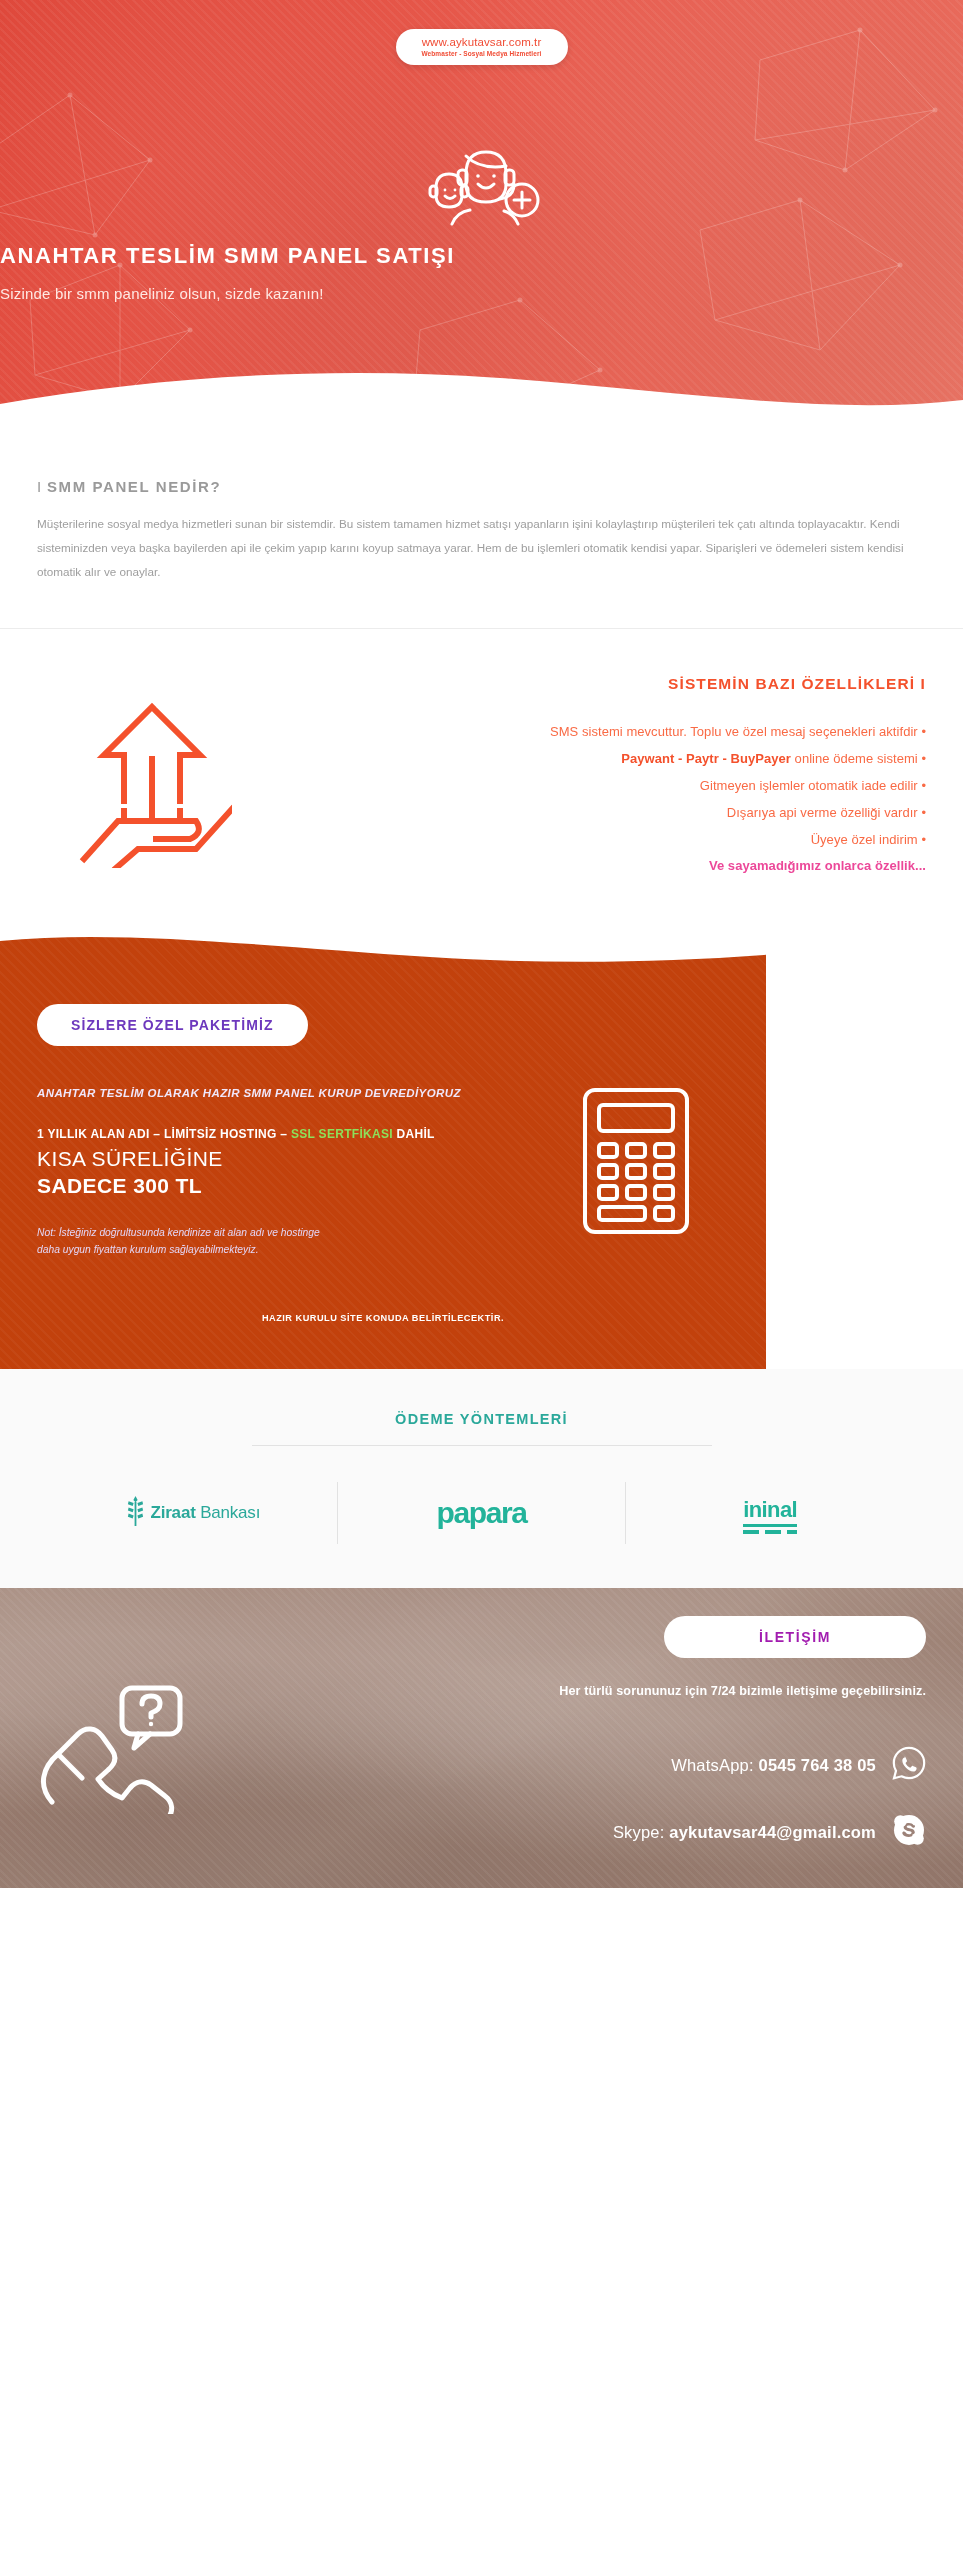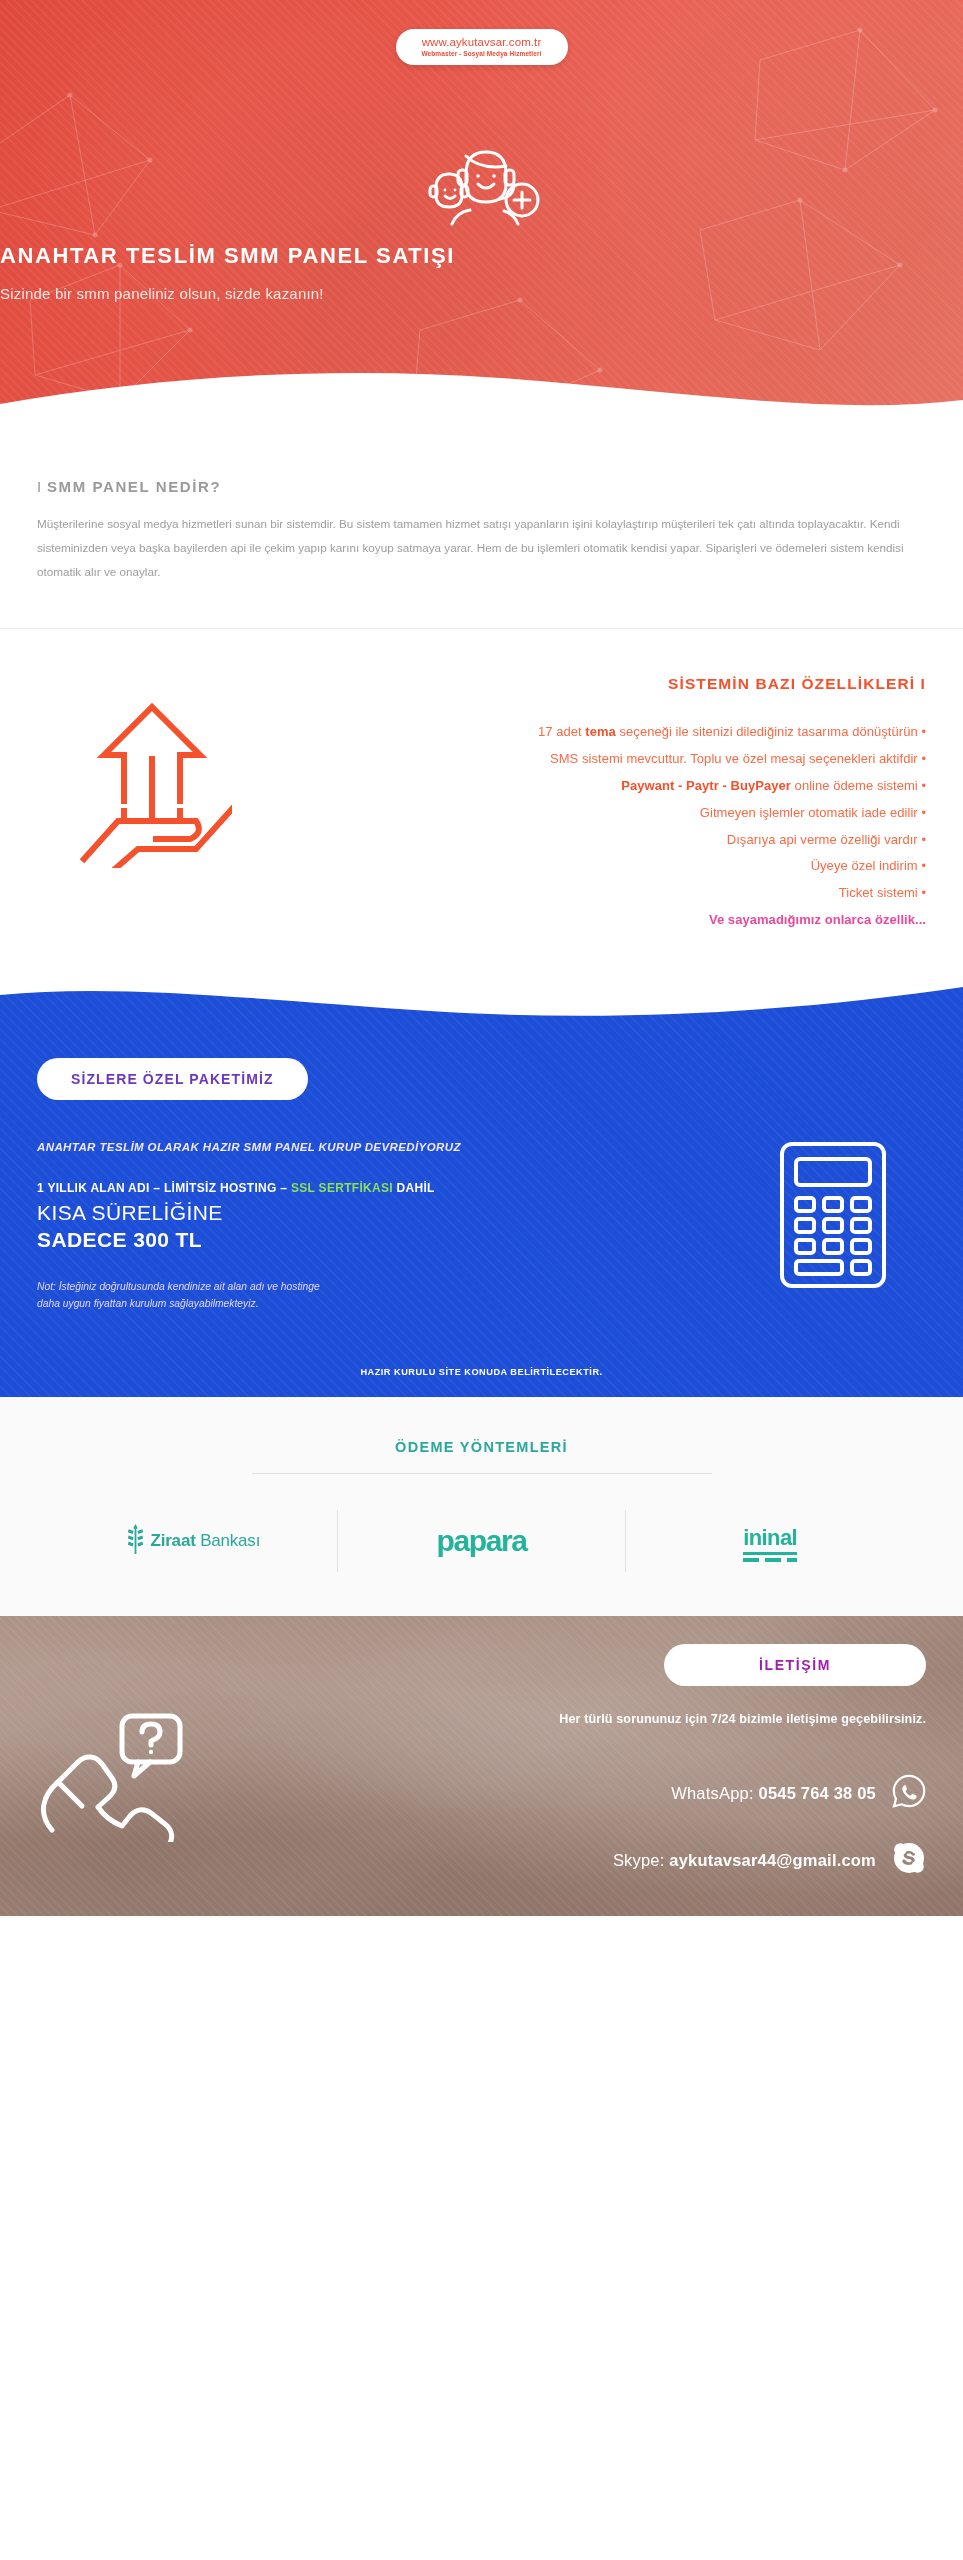--- a/index.html
+++ b/index.html
@@ -128,23 +128,23 @@
     font-size:13px;
     line-height:2.07;
     letter-spacing:.05px;
   }
   .feat b { color:#f4512c; font-weight:bold; }
   .feat.strong { color:#ec4899; font-weight:bold; }
 
   
   .paket {
     position:relative;
-    width:963px;
-    background:#1d4ed8;
-    padding:76px 0 20px;
+    width:766px;
+    background:#c2410c;
+    padding:76px 0 46px;
     overflow:hidden;
   }
   .paket-top-wave { position:absolute; top:-1px; left:0; width:963px; height:40px; }
   .paket-stripes {
     position:absolute; inset:0;
     background:repeating-linear-gradient(45deg, rgba(255,255,255,.04) 0 2px, transparent 2px 7px);
   }
   .paket-inner { position:relative; padding:0 37px; z-index:3; }
   .paket-btn {
     display:inline-block;
@@ -361,27 +361,25 @@
         <path d="M44 175 L66 156 L124 156 L160 116"></path>
       </svg>
     </div>
 
     <div class="ozel-right">
       <h2 class="ozel-h">
         <span>SİSTEMİN BAZI ÖZELLİKLERİ</span>
         <span>I</span>
       </h2>
       <div id="feature-list">
-          <div class="feat"><span>17 adet </span><b>tema</b><span> seçeneği ile sitenizi dilediğiniz tasarıma dönüştürün</span><span> •</span></div>
           <div class="feat"><span>SMS sistemi mevcuttur. Toplu ve özel mesaj seçenekleri aktifdir</span><span> •</span></div>
           <div class="feat"><b>Paywant - Paytr - BuyPayer</b><span> online ödeme sistemi</span><span> •</span></div>
           <div class="feat"><span>Gitmeyen işlemler otomatik iade edilir</span><span> •</span></div>
           <div class="feat"><span>Dışarıya api verme özelliği vardır</span><span> •</span></div>
           <div class="feat"><span>Üyeye özel indirim</span><span> •</span></div>
-          <div class="feat"><span>Ticket sistemi</span><span> •</span></div>
           <div class="feat strong"><span>Ve sayamadığımız onlarca özellik...</span></div>
         </div>
     </div>
   </section>
 
   <section class="paket">
     <svg class="paket-top-wave" viewBox="0 0 963 40" preserveAspectRatio="none">
       <path d="M0 0 L963 0 L963 6 C 800 30, 620 42, 430 30 C 260 19, 120 2, 0 14 Z" fill="#ffffff"></path>
     </svg>
     <div class="paket-stripes"></div>

